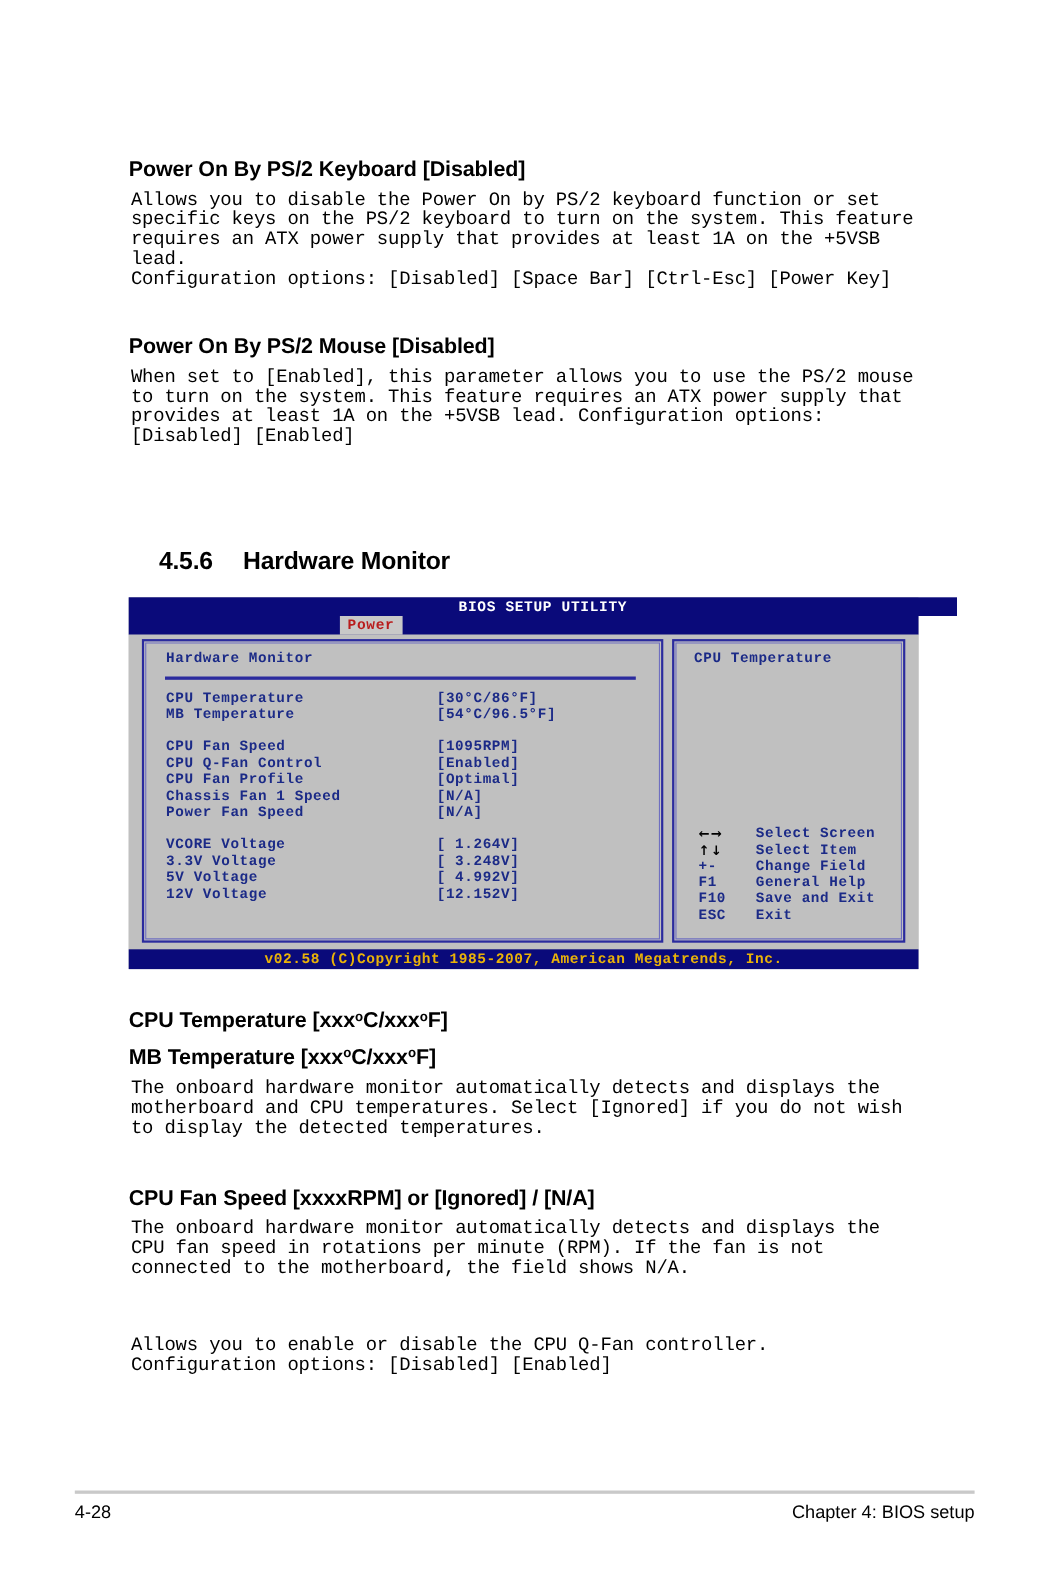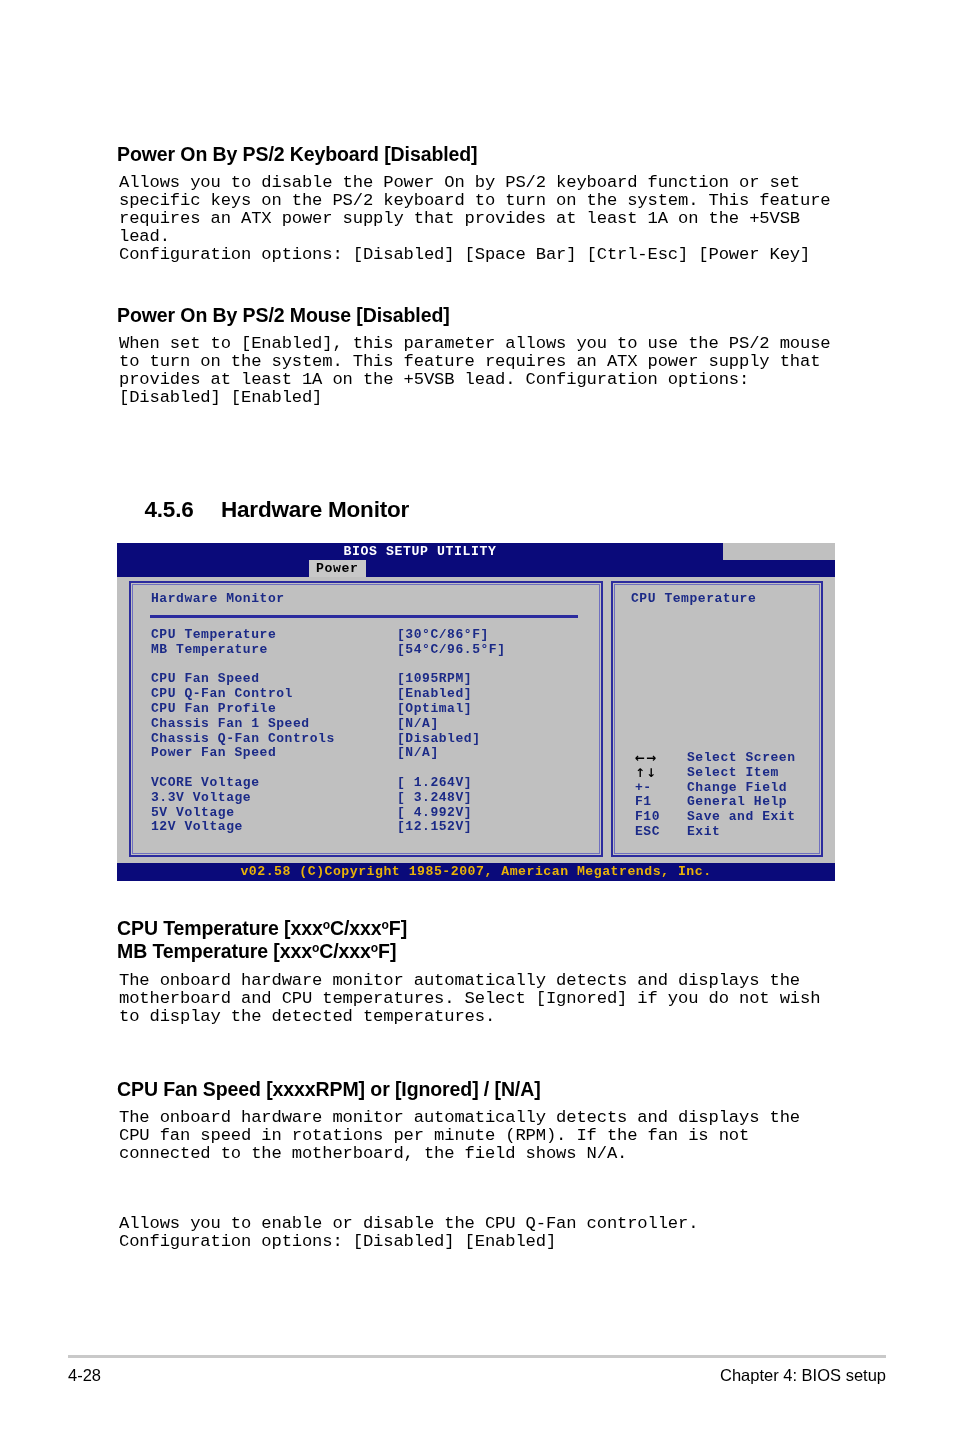--- a/index.html
+++ b/index.html
@@ -29,21 +29,21 @@
     left: 117px;
     width: 722px;
   }
   h3.sec-head {
     font-size: 19.5px;
     font-weight: bold;
     margin: 0 0 9px 0;
     letter-spacing: -0.1px;
     line-height: 1.15;
   }
-  h3.sec-head.tight { margin-bottom: 1px; }
+  h3.sec-head.tight { margin-bottom: 11px; }
   p.para {
     font-size: 17.2px;
     line-height: 18px;
     margin: 2px;
     letter-spacing: -0.15px;
     font-family: Liberation Mono, monospace;
   }
   sup.deg {
     font-size: 0.62em;
     vertical-align: 0.48em;
@@ -70,21 +70,21 @@
     height: 338px;
     background: #c0c0c0;
     font-family: "Liberation Mono", "DejaVu Sans Mono", monospace;
     font-size: 13px;
     line-height: 14.8px;
     color: #1b2a87;
   }
   .bios-titlebar {
     position: absolute;
     left: 0; top: 0;
-    width: 606px;
+    width: 753px;
     height: 17px;
     background: #0a0a7a;
     color: #ffffff;
     font-weight: bold;
     font-size: 13.2px;
     letter-spacing: 0.6px;
     text-align: center;
     line-height: 17px;
   }
   .bios-tabbar {
@@ -95,21 +95,21 @@
     background: #0a0a7a;
   }
   .bios-tab {
     position: absolute;
     left: 192px;
     top: 0;
     height: 17px;
     line-height: 17px;
     padding: 0 7px;
     background: #c8c8c8;
-    color: #000000;
+    color: #b91c1c;
     font-weight: bold;
     font-size: 13.2px;
     letter-spacing: 0.6px;
   }
 
   .bios-body {
     position: absolute;
     left: 0; top: 34px;
     width: 718px;
     height: 286px;
@@ -288,24 +288,20 @@
             </div>
             <div class="srow">
               <span class="lbl">CPU Fan Profile</span>
               <span class="val">[Optimal]</span>
             </div>
             <div class="srow">
               <span class="lbl">Chassis Fan 1 Speed</span>
               <span class="val">[N/A]</span>
             </div>
             <div class="srow">
-              <span class="lbl">Chassis Q-Fan Controls</span>
-              <span class="val">[Disabled]</span>
-            </div>
-            <div class="srow">
               <span class="lbl">Power Fan Speed</span>
               <span class="val">[N/A]</span>
             </div>
             <div class="sgap"></div>
             <div class="srow">
               <span class="lbl">VCORE Voltage</span>
               <span class="val">[ 1.264V]</span>
             </div>
             <div class="srow">
               <span class="lbl">3.3V Voltage</span>

